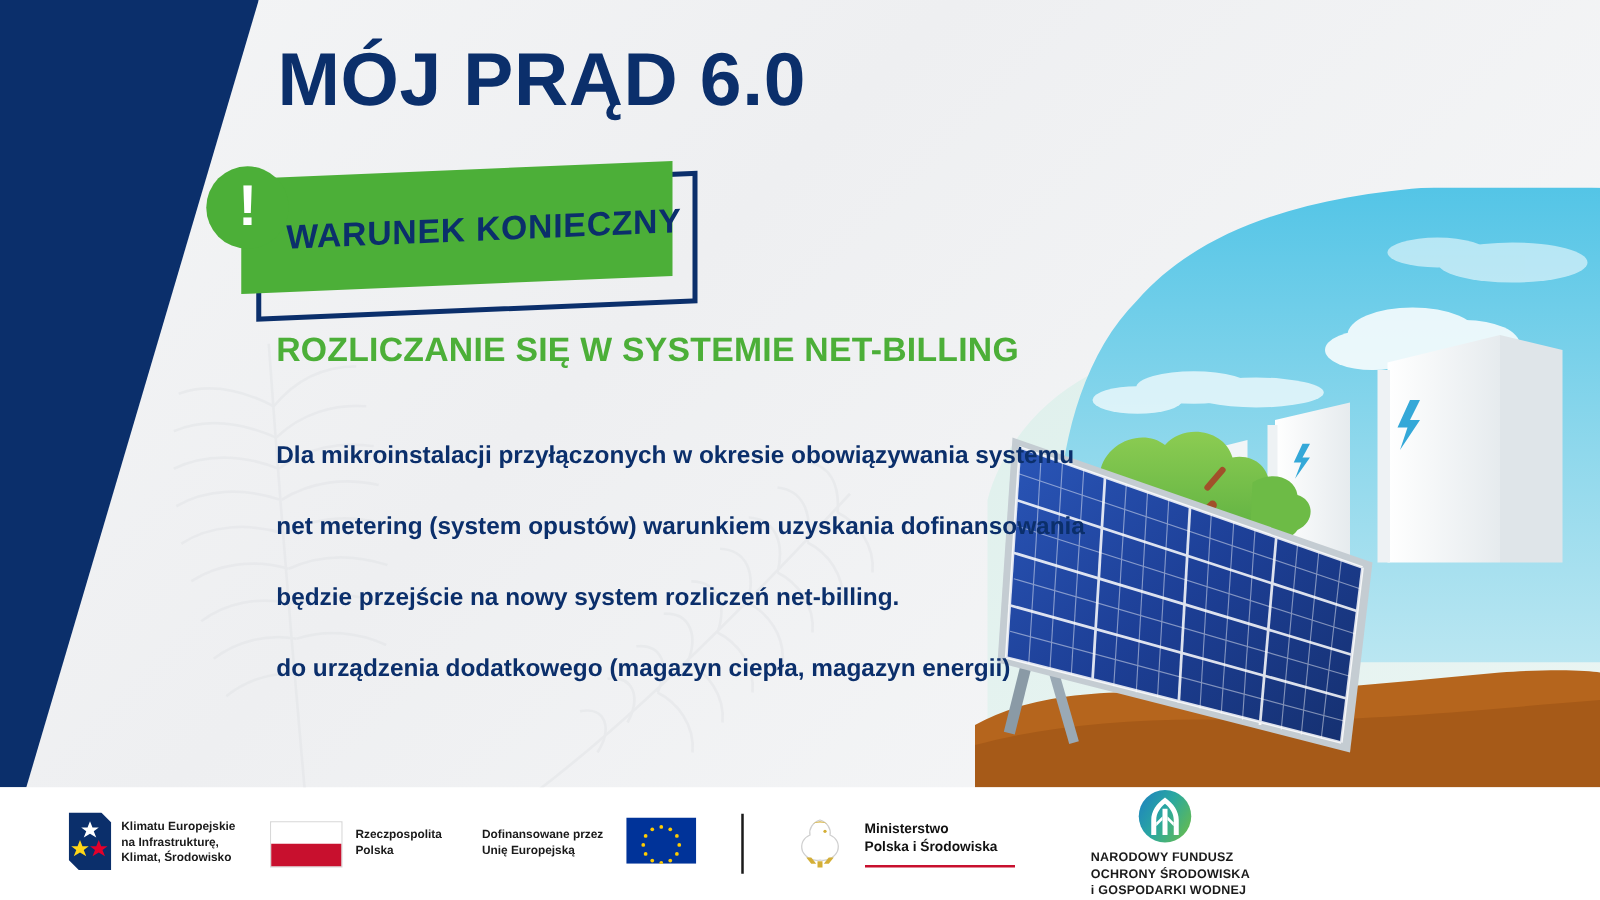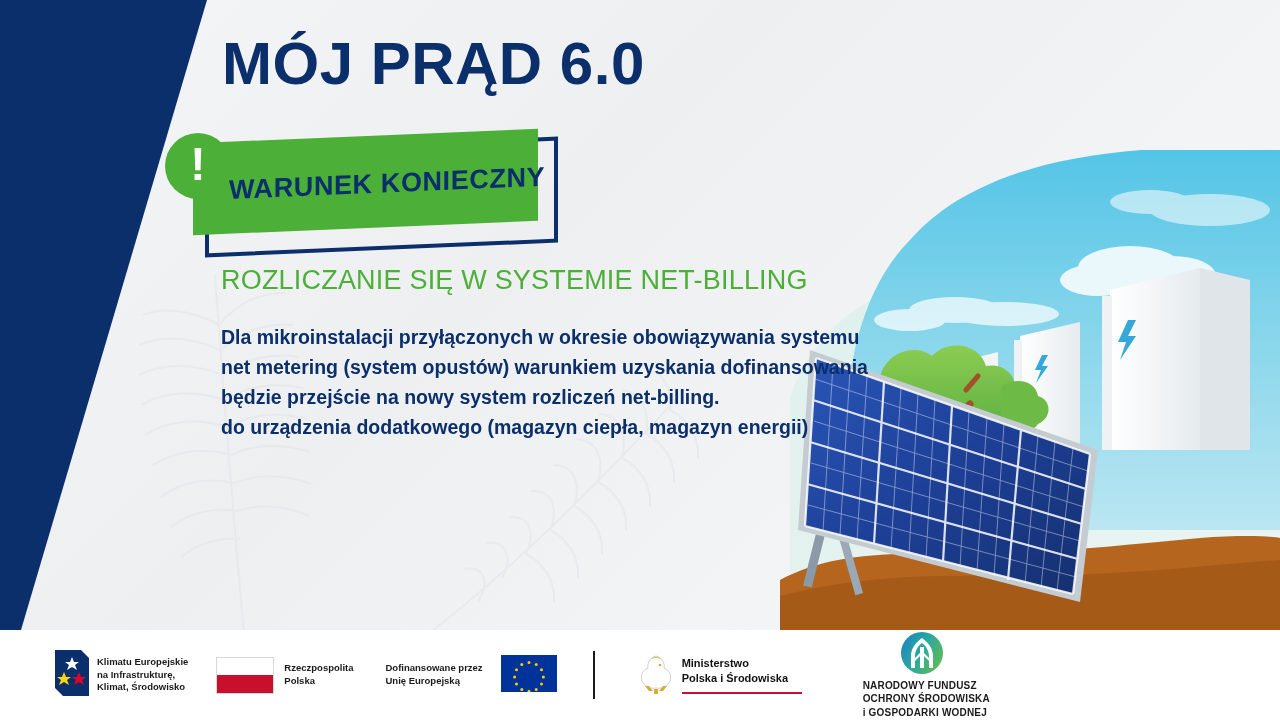--- a/index.html
+++ b/index.html
@@ -60,30 +60,30 @@
   .badge-text{
     position:absolute;left:64px;top:40px;width:330px;
     font-size:27px;font-weight:bold;color:#0b2f6b;letter-spacing:.6px;
     transform:skewY(-2.4deg);
     white-space:nowrap;
   }
 
   
   .subhead{
     position:absolute;left:221px;top:265px;
-    font-size:27px;font-weight:normal;color:#4caf38;letter-spacing:.2px;
+    font-size:27px;font-weight:bold;color:#4caf38;letter-spacing:.2px;
     white-space:nowrap;
   }
 
   
   .body-text{
     position:absolute;left:221px;top:322px;width:760px;
     font-size:19.5px;font-weight:600;color:#0b2f6b;line-height:1.54;
   }
-  .body-text div{white-space:nowrap;}
+  .body-text div{white-space:nowrap;margin-top:27px;}
 
   
   .footer{
     position:absolute;left:0;bottom:0;width:1280px;height:90px;
     background:#ffffff;
   }
   .footer-row{
     position:absolute;left:0;top:0;height:90px;width:1280px;
     display:flex;align-items:center;
   }
@@ -94,21 +94,21 @@
   .rp-logo{margin-left:28px;}
   .rp-logo .logo-txt{margin-left:10px;}
   .flag-pl{width:58px;height:37px;border:1px solid #d8d8d8;box-sizing:border-box;}
   .flag-pl .w{height:17px;background:#ffffff;}
   .flag-pl .r{height:18px;background:#c8102e;}
   .eu-logo{margin-left:32px;}
   .eu-logo .logo-txt{text-align:left;margin-right:18px;}
   .divider{
     width:2px;height:48px;background:#1a1a1a;margin-left:36px;
   }
-  .mk-logo{margin-left:42px;}
+  .mk-logo{margin-left:42px;gap:10px;}
   .mk-logo .logo-txt{margin-left:7px;font-weight:600;font-size:11px;color:#111;}
   .mk-rule{height:2px;background:#c8102e;margin-top:6px;width:120px;}
   .nf-logo{margin-left:52px;flex-direction:column;}
   .nf-logo .logo-txt{margin-left:9px;font-size:10px;letter-spacing:.2px;}
 </style>
 </head>
 <body>
 
 <div class="poster">
 

